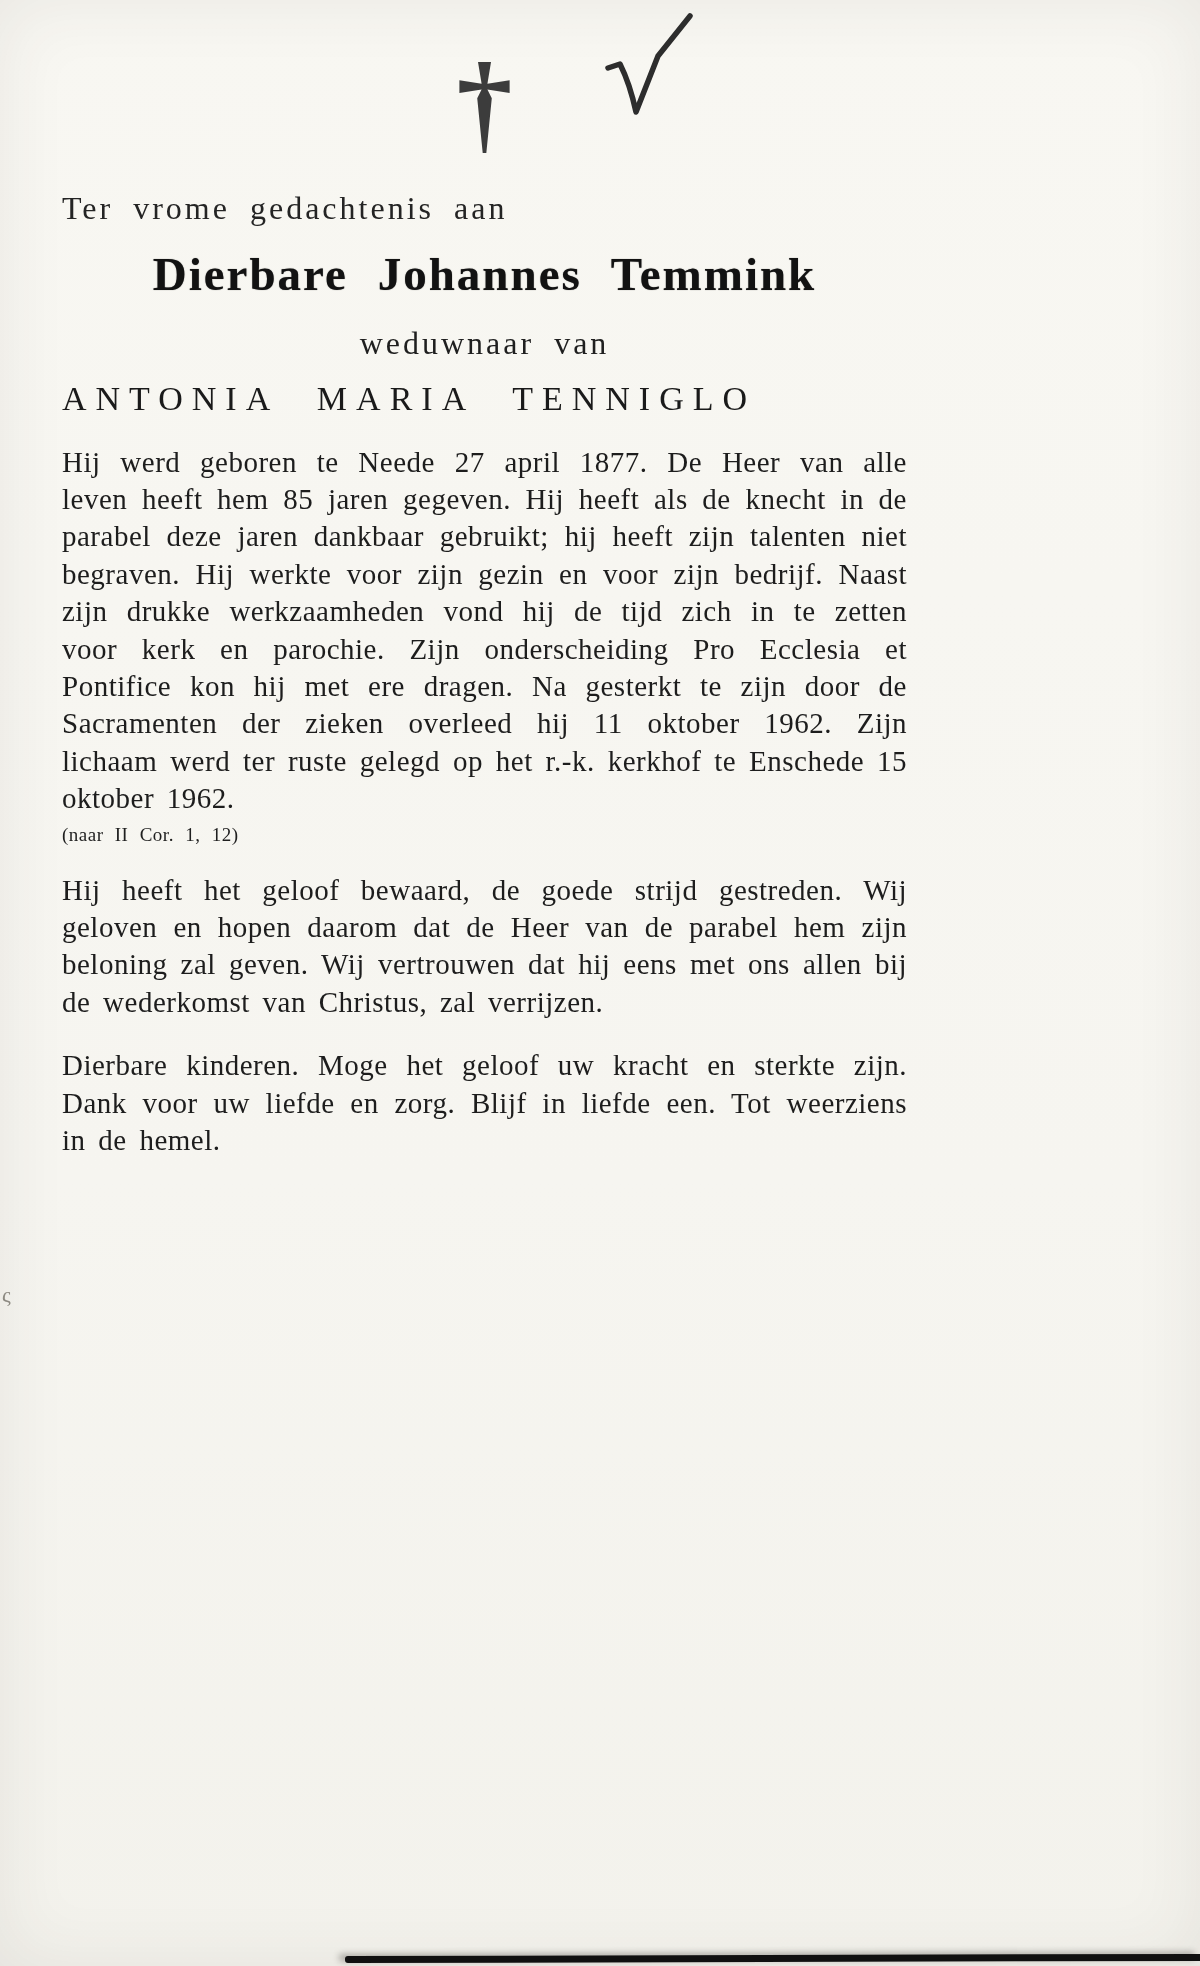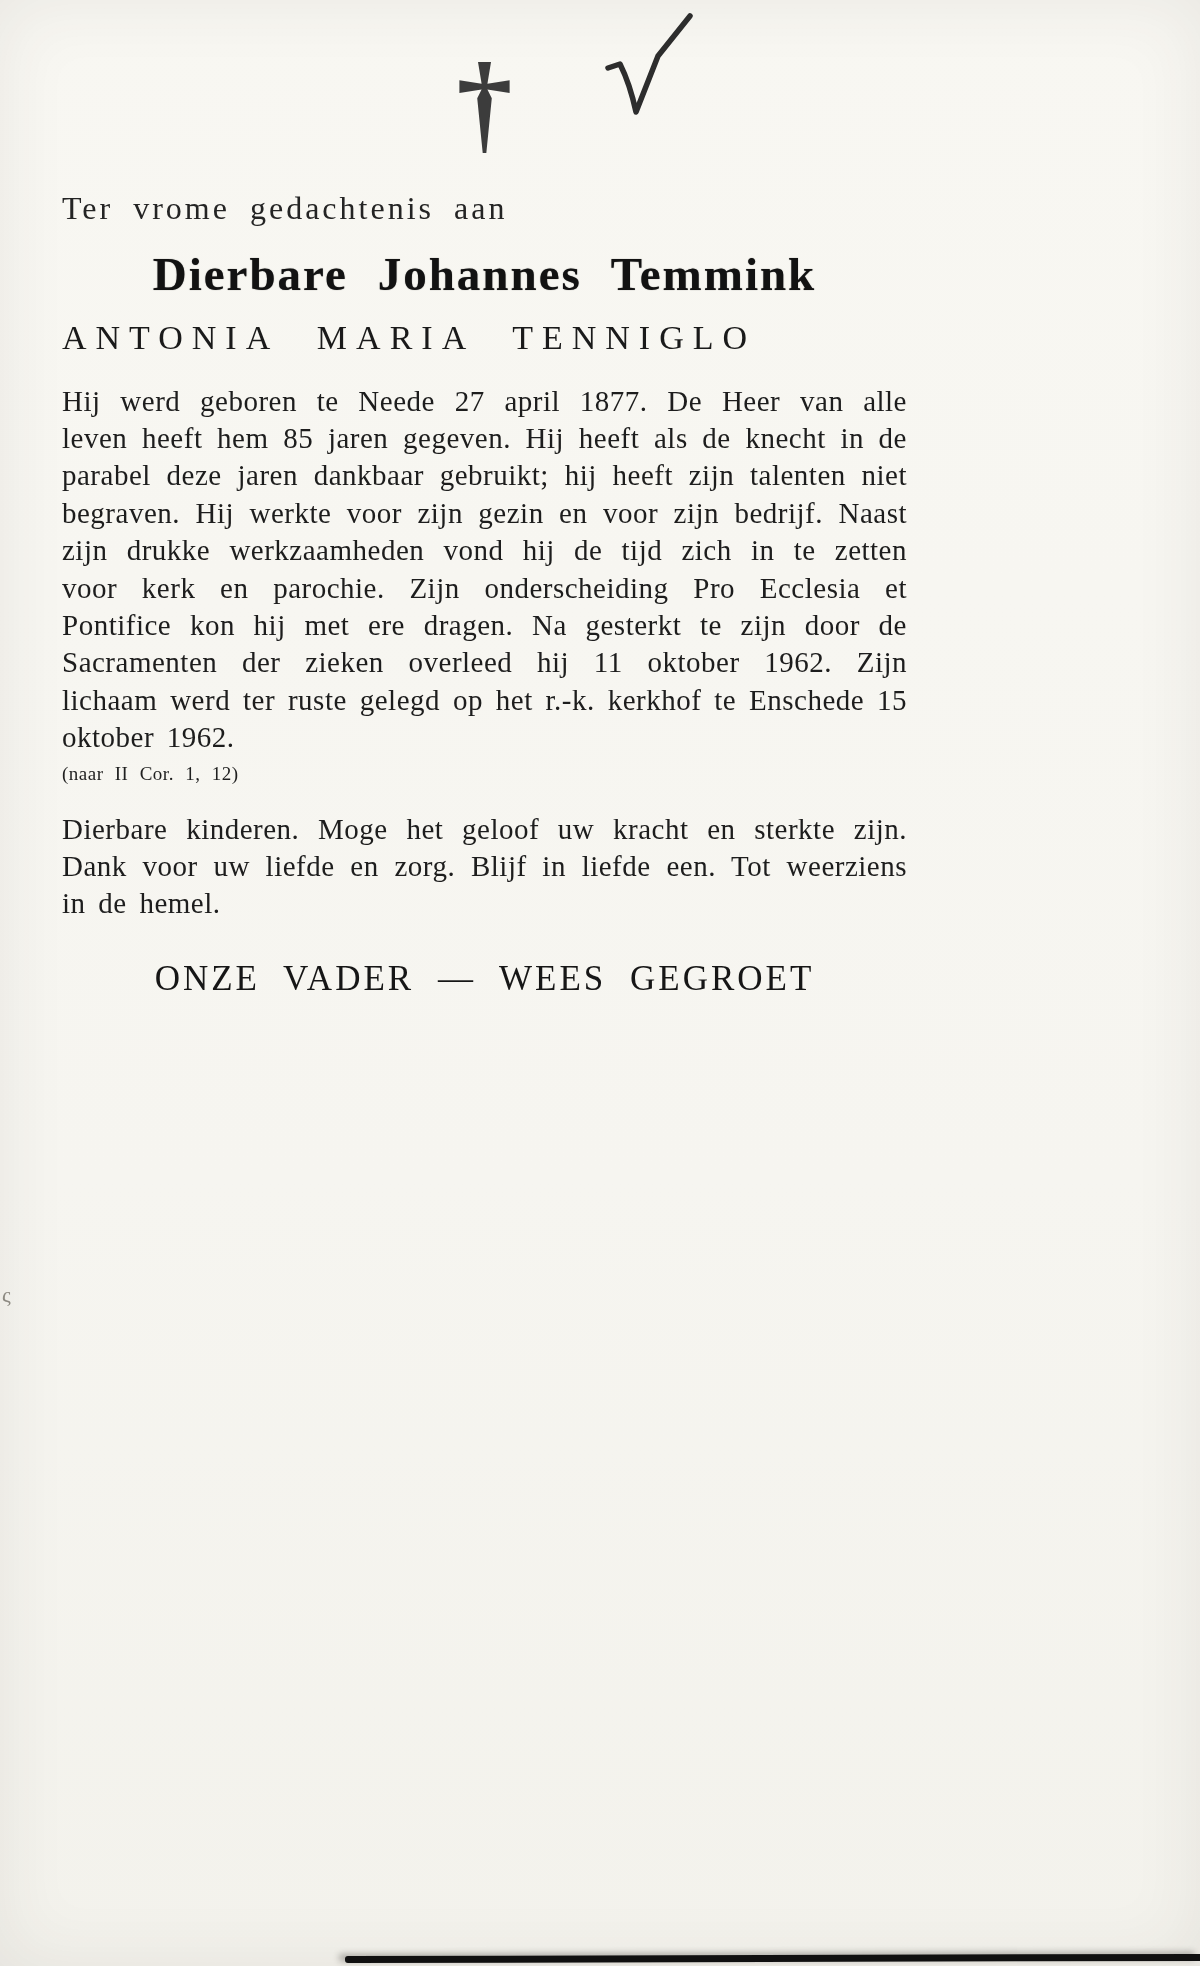--- a/index.html
+++ b/index.html
@@ -130,32 +130,33 @@
   </svg>
 
   <div class="column">
 
     <div class="cross">†</div>
 
     <div class="intro">Ter vrome gedachtenis aan</div>
 
     <h1 class="name">Dierbare Johannes Temmink</h1>
 
+    <div class="relation">weduwnaar van</div>
 
     <div class="spouse">ANTONIA MARIA TENNIGLO</div>
 
     <p class="body-par">Hij werd geboren te Neede 27 april 1877. De Heer van alle leven heeft hem 85 jaren gegeven. Hij heeft als de knecht in de parabel deze jaren dankbaar gebruikt; hij heeft zijn talenten niet begraven. Hij werkte voor zijn gezin en voor zijn bedrijf. Naast zijn drukke werkzaamheden vond hij de tijd zich in te zetten voor kerk en parochie. Zijn onderscheiding Pro Ecclesia et Pontifice kon hij met ere dragen. Na gesterkt te zijn door de Sacramenten der zieken overleed hij 11 oktober 1962. Zijn lichaam werd ter ruste gelegd op het r.-k. kerkhof te Enschede 15 oktober 1962.</p>
 
 
     <div class="quote-source">(naar II Cor. 1, 12)</div>
 
+    <p class="body-par">Hij heeft het geloof bewaard, de goede strijd gestreden. Wij geloven en hopen daarom dat de Heer van de parabel hem zijn beloning zal geven. Wij vertrouwen dat hij eens met ons allen bij de wederkomst van Christus, zal verrijzen.</p>
 
     <p class="body-par">Dierbare kinderen. Moge het geloof uw kracht en sterkte zijn. Dank voor uw liefde en zorg. Blijf in liefde een. Tot weerziens in de hemel.</p>
 
-    <div class="prayers">ONZE VADER — WEES GEGROET</div>
 
 
   </div>
 
   <div class="margin-mark">ς</div>
 
   <div class="bottom-line"></div>
 
 </div>
 

